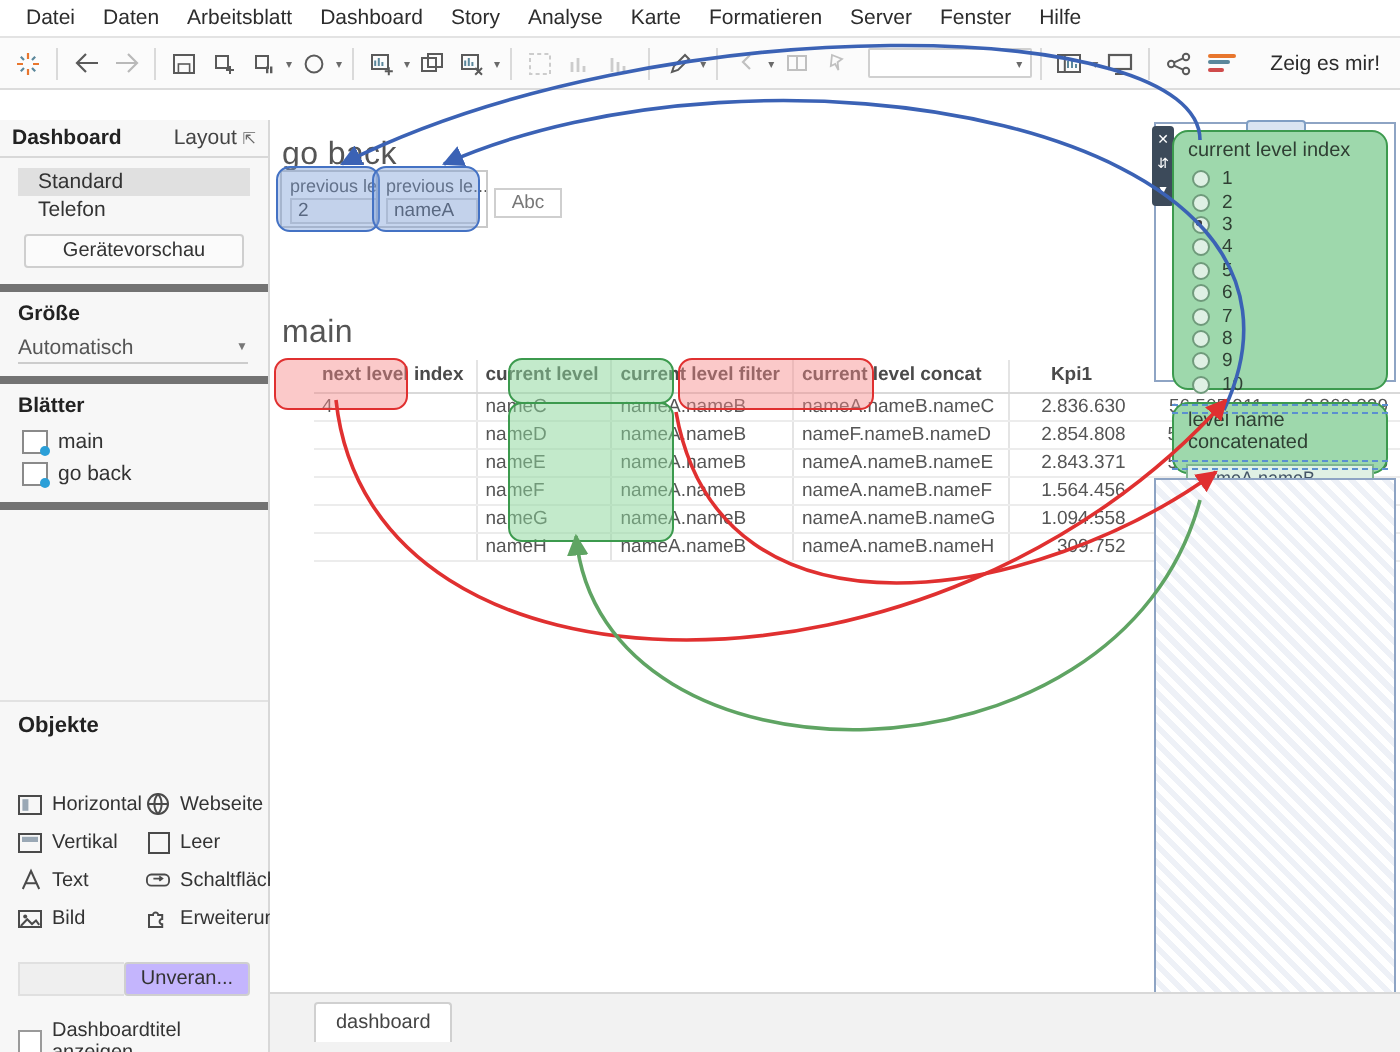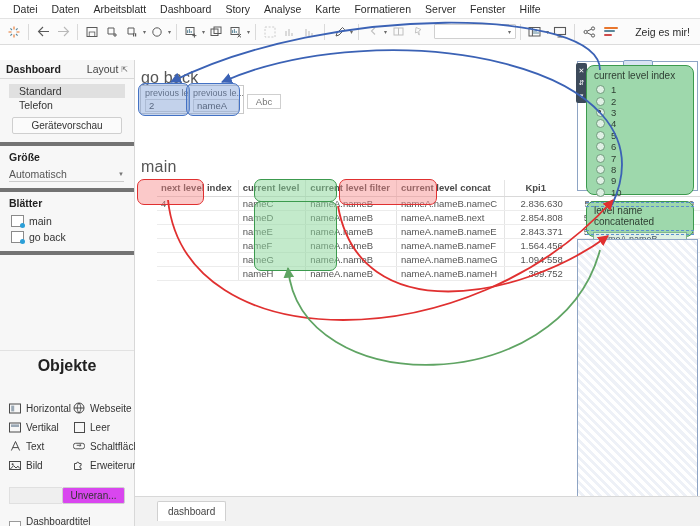--- a/index.html
+++ b/index.html
@@ -74,31 +74,31 @@
     width:11px;height:10px;border:1px solid #8a8a8a;position:relative;background:#fff;flex:none;
   }
   .sheet-ico:after{
     content:"";position:absolute;right:-2px;bottom:-2px;width:5px;height:5px;border-radius:50%;
     background:#2b9fd8;
   }
   .sheet-row span{color:#333;font-size:10.5px;}
   
   .obj-wrap{position:absolute;left:0;right:0;top:290px;padding:6px 9px;box-sizing:border-box;
     border-top:1px solid #e2e2e2;}
-  .obj-wrap h4{margin:0 0 5px 0;font-size:16px;font-weight:bold;color:#222;text-align:center;}
+  .obj-wrap h4{margin:0 0 5px 0;font-size:11px;font-weight:bold;color:#222;}
   .obj-grid{display:grid;grid-template-columns:1fr 1fr;row-gap:7px;column-gap:2px;margin-top:27px;}
   .obj-it{display:flex;align-items:center;gap:5px;font-size:10px;color:#333;}
   .obj-ico{width:12px;height:12px;flex:none;display:flex;align-items:center;justify-content:center;color:#4a4a4a;}
   .unveran{
     display:flex;margin-top:16px;align-items:center;
   }
   .unveran .blank{width:52px;height:15px;background:#efefef;border:1px solid #e0e0e0;border-right:none;}
   .unveran .btn{
     flex:1;height:15px;line-height:15px;text-align:center;border:1px solid #cfcfcf;
-    background:#d946ef;font-size:10px;color:#333;border-radius:2px;
+    background:#c4b5fd;font-size:10px;color:#333;border-radius:2px;
   }
   .chk-row{display:flex;align-items:center;gap:5px;margin-top:12px;font-size:10px;color:#333;}
   .chk-box{width:10px;height:10px;border:1px solid #9a9a9a;background:#fff;flex:none;}
   
   .canvas{position:absolute;left:135px;top:60px;right:0;bottom:0;background:#fff;overflow:hidden;}
   .sheet-title{position:absolute;font-size:16px;color:#555;letter-spacing:.2px;}
   
   .pcard{
     position:absolute;border:1px solid #c9c9c9;background:#fff;box-sizing:border-box;
   }
@@ -509,21 +509,21 @@
         <td class="vline">nameA.nameB</td>
         <td class="vline">nameA.nameB.nameC</td>
         <td class="num vline">2.836.630</td>
         <td class="num">56.505.911</td>
         <td class="num">2.860.829</td>
       </tr>
       <tr>
         <td></td>
         <td class="vline">nameD</td>
         <td class="vline">nameA.nameB</td>
-        <td class="vline">nameA.nameB.next</td>
+        <td class="vline">nameF.nameB.nameD</td>
         <td class="num vline">2.854.808</td>
         <td class="num">56.540.818</td>
         <td class="num">2.859.310</td>
       </tr>
       <tr>
         <td></td>
         <td class="vline">nameE</td>
         <td class="vline">nameA.nameB</td>
         <td class="vline">nameA.nameB.nameE</td>
         <td class="num vline">2.843.371</td>

